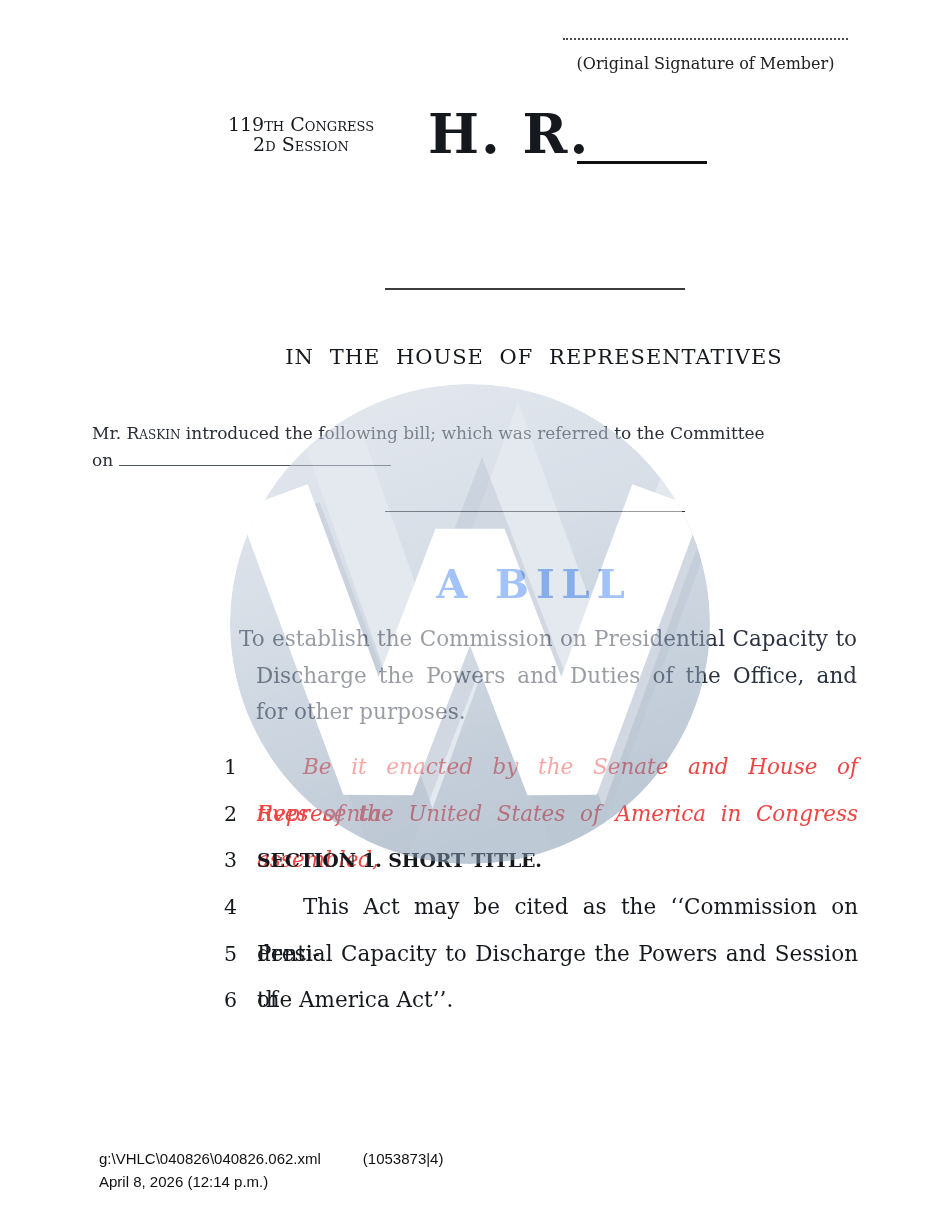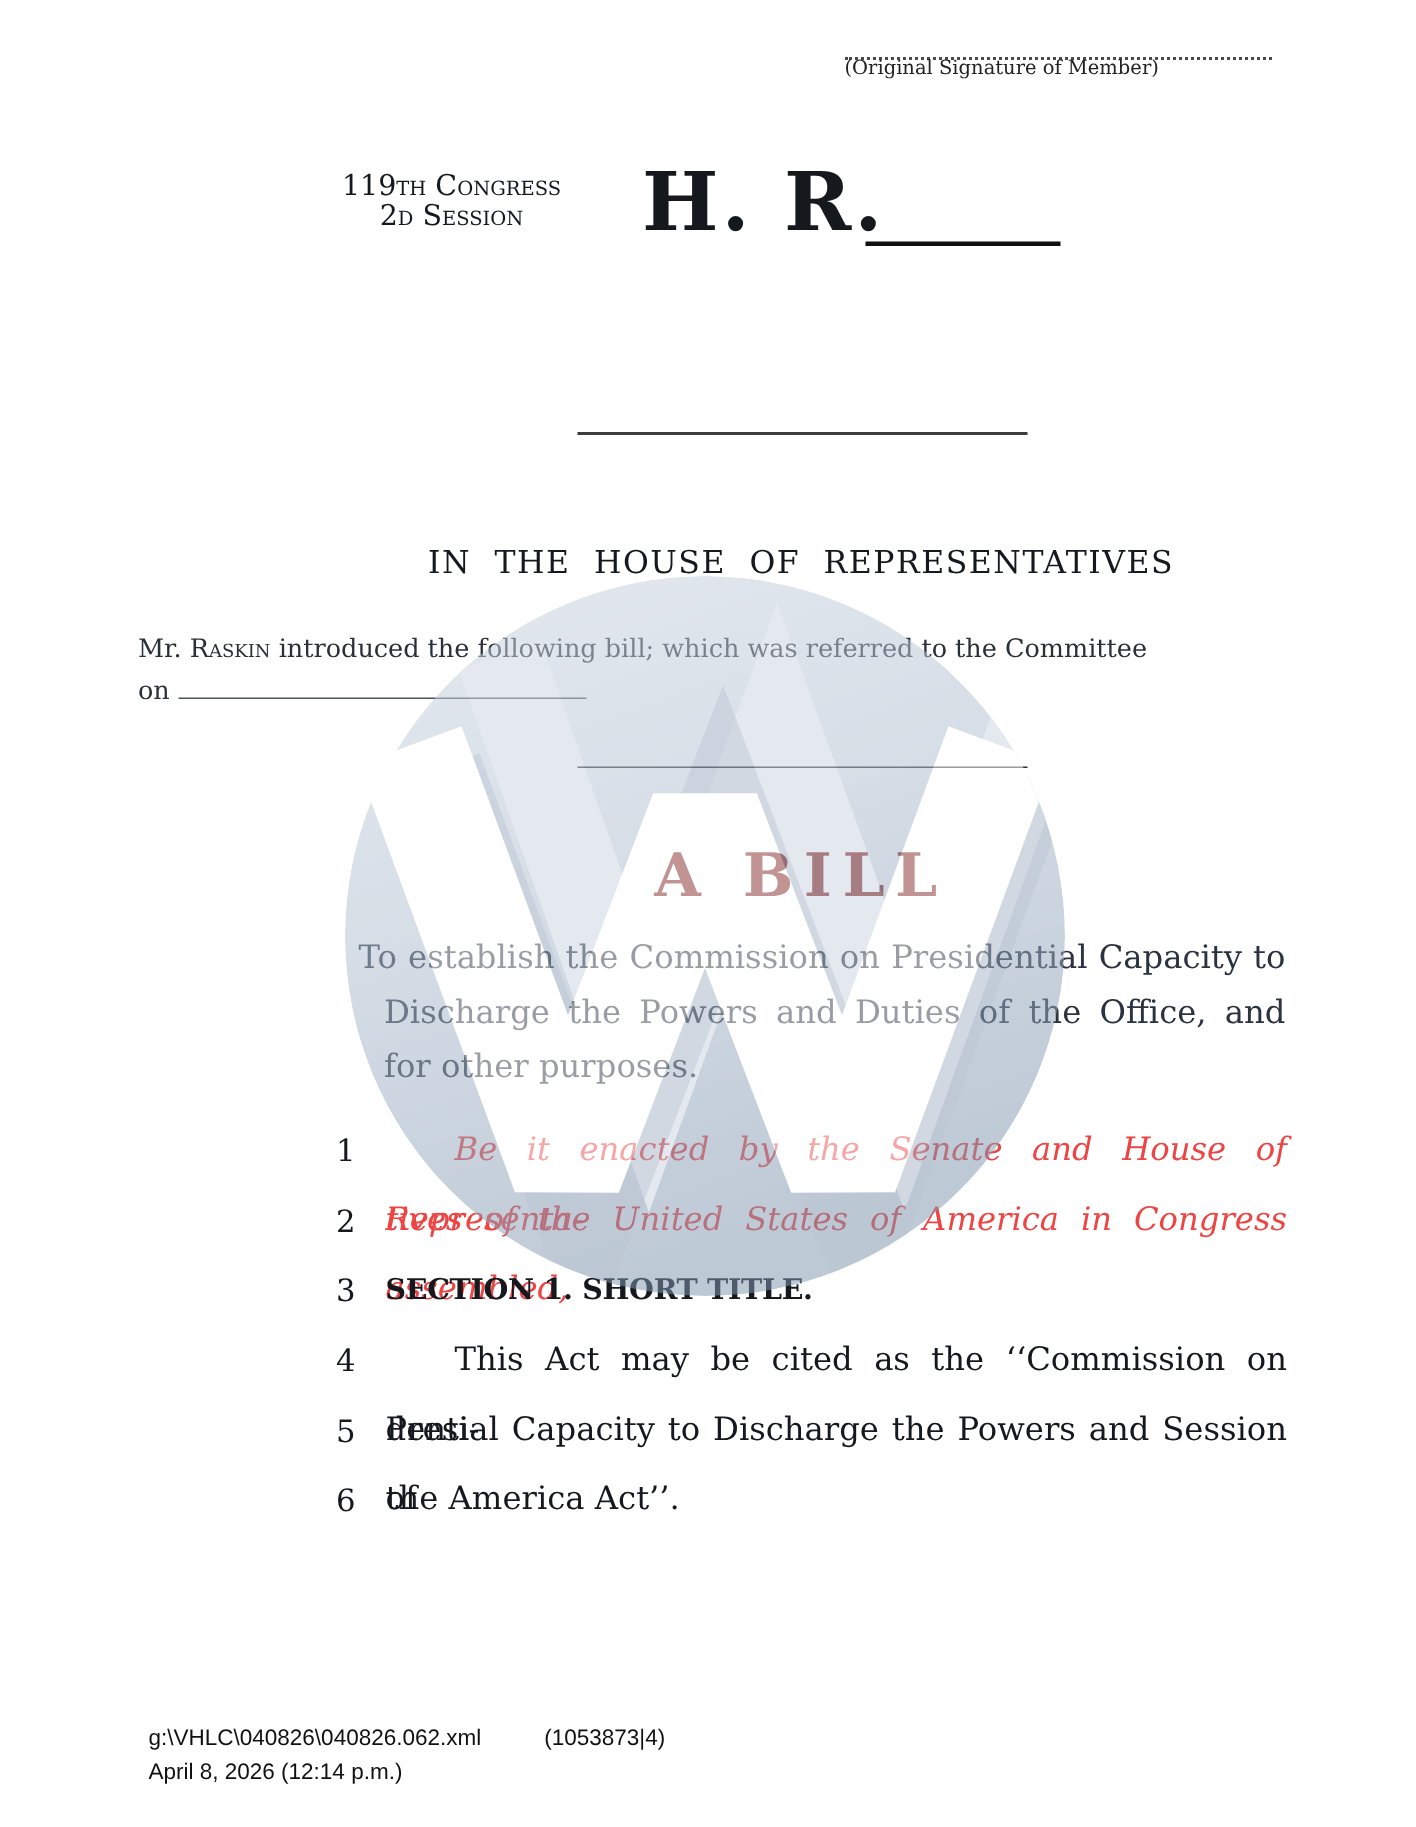--- a/index.html
+++ b/index.html
@@ -10,46 +10,46 @@
     margin:0 auto;
     overflow:hidden;
     font-family:"DejaVu Serif","Liberation Serif",serif;
     color:#15181d;
   }
   .abs{position:absolute;}
   .z{z-index:2;}
 
   
   .sig-line{left:563px;top:36px;width:285px;border-bottom:2px dotted #4a4a4a;height:2px;}
-  .sig-caption{left:563px;top:38px;width:285px;font-size:13px;color:#222;}
+  .sig-caption{left:563px;top:54px;width:285px;text-align:center;font-size:16px;color:#222;}
 
   
   .congress-block{left:196px;top:114px;width:210px;text-align:center;font-size:19px;line-height:20px;}
   .sc{font-variant:small-caps;}
 
   
   .hr-title{left:428px;top:104px;font-size:54px;font-weight:bold;letter-spacing:2px;line-height:60px;}
   .hr-blank{left:577px;top:158px;width:130px;border-bottom:3px solid #101010;height:3px;}
 
   
   .short-preamble{left:124px;top:195px;width:820px;text-align:center;font-size:17.5px;line-height:29px;word-spacing:2px;}
 
   
   .rule1{left:385px;top:288px;width:300px;border-top:2px solid #3c3c3c;height:2px;}
   .rule2{left:385px;top:511px;width:300px;border-top:1.5px solid #2f2f2f;height:2px;}
 
   
-  .chamber{left:124px;top:363px;width:820px;text-align:center;font-size:21px;letter-spacing:1px;word-spacing:8px;}
+  .chamber{left:124px;top:345px;width:820px;text-align:center;font-size:21px;letter-spacing:1px;word-spacing:8px;}
 
   
   .action{left:92px;top:420px;width:760px;text-align:left;font-size:17px;line-height:26px;color:#2a2f38;}
   .committee-blank{display:inline-block;width:272px;border-bottom:1.5px solid #4c5560;height:1.1em;vertical-align:baseline;margin-left:6px;}
 
   
-  .bill-heading{left:124px;top:560px;width:820px;text-align:center;font-size:40px;font-weight:bold;letter-spacing:7px;color:#7f1d1d;}
+  .bill-heading{left:124px;top:560px;width:820px;text-align:center;font-size:40px;font-weight:bold;letter-spacing:7px;color:#3b82f6;}
 
   
   .long-title{left:211px;top:621px;width:646px;font-size:21.5px;line-height:36.6px;color:#2b3340;}
   .lt-line{text-align:justify;margin-left:28px;}
   .lt-just{text-align-last:justify;}
   .lt-ind{margin-left:45px;}
 
   
   .body-lines{left:224px;top:744px;width:634px;}
   .body-row{display:flex;height:46.7px;line-height:46.7px;}

